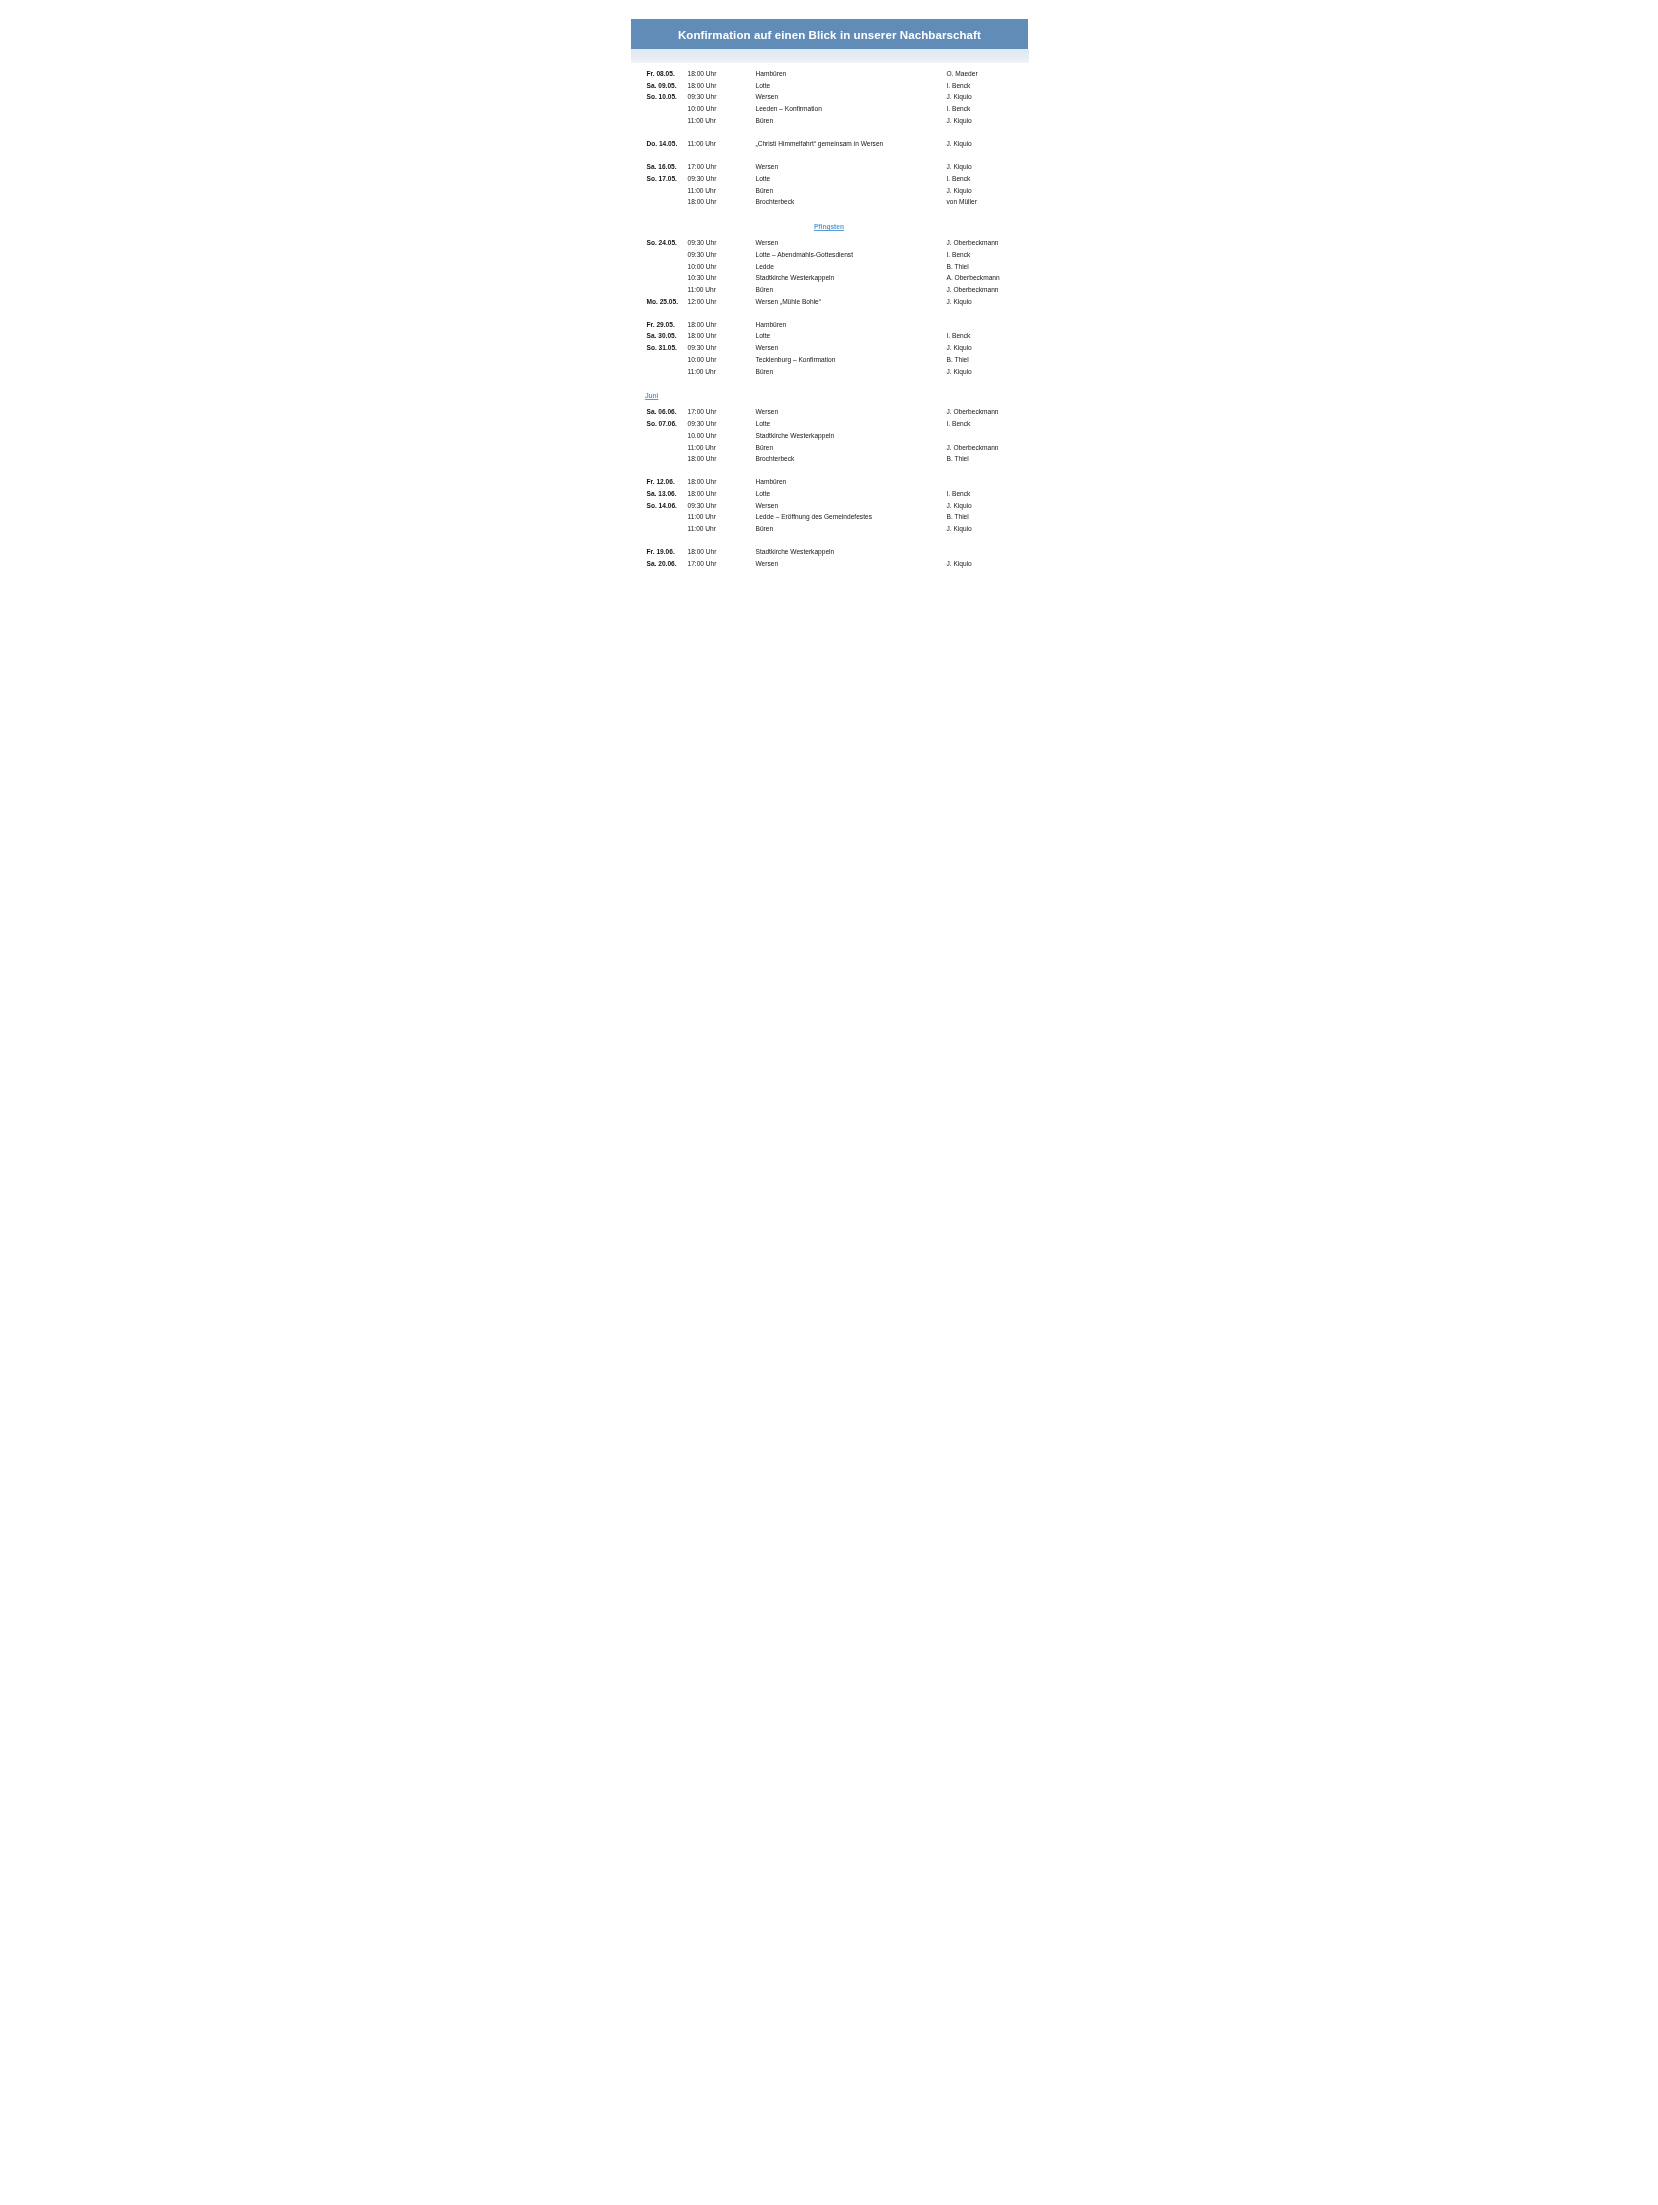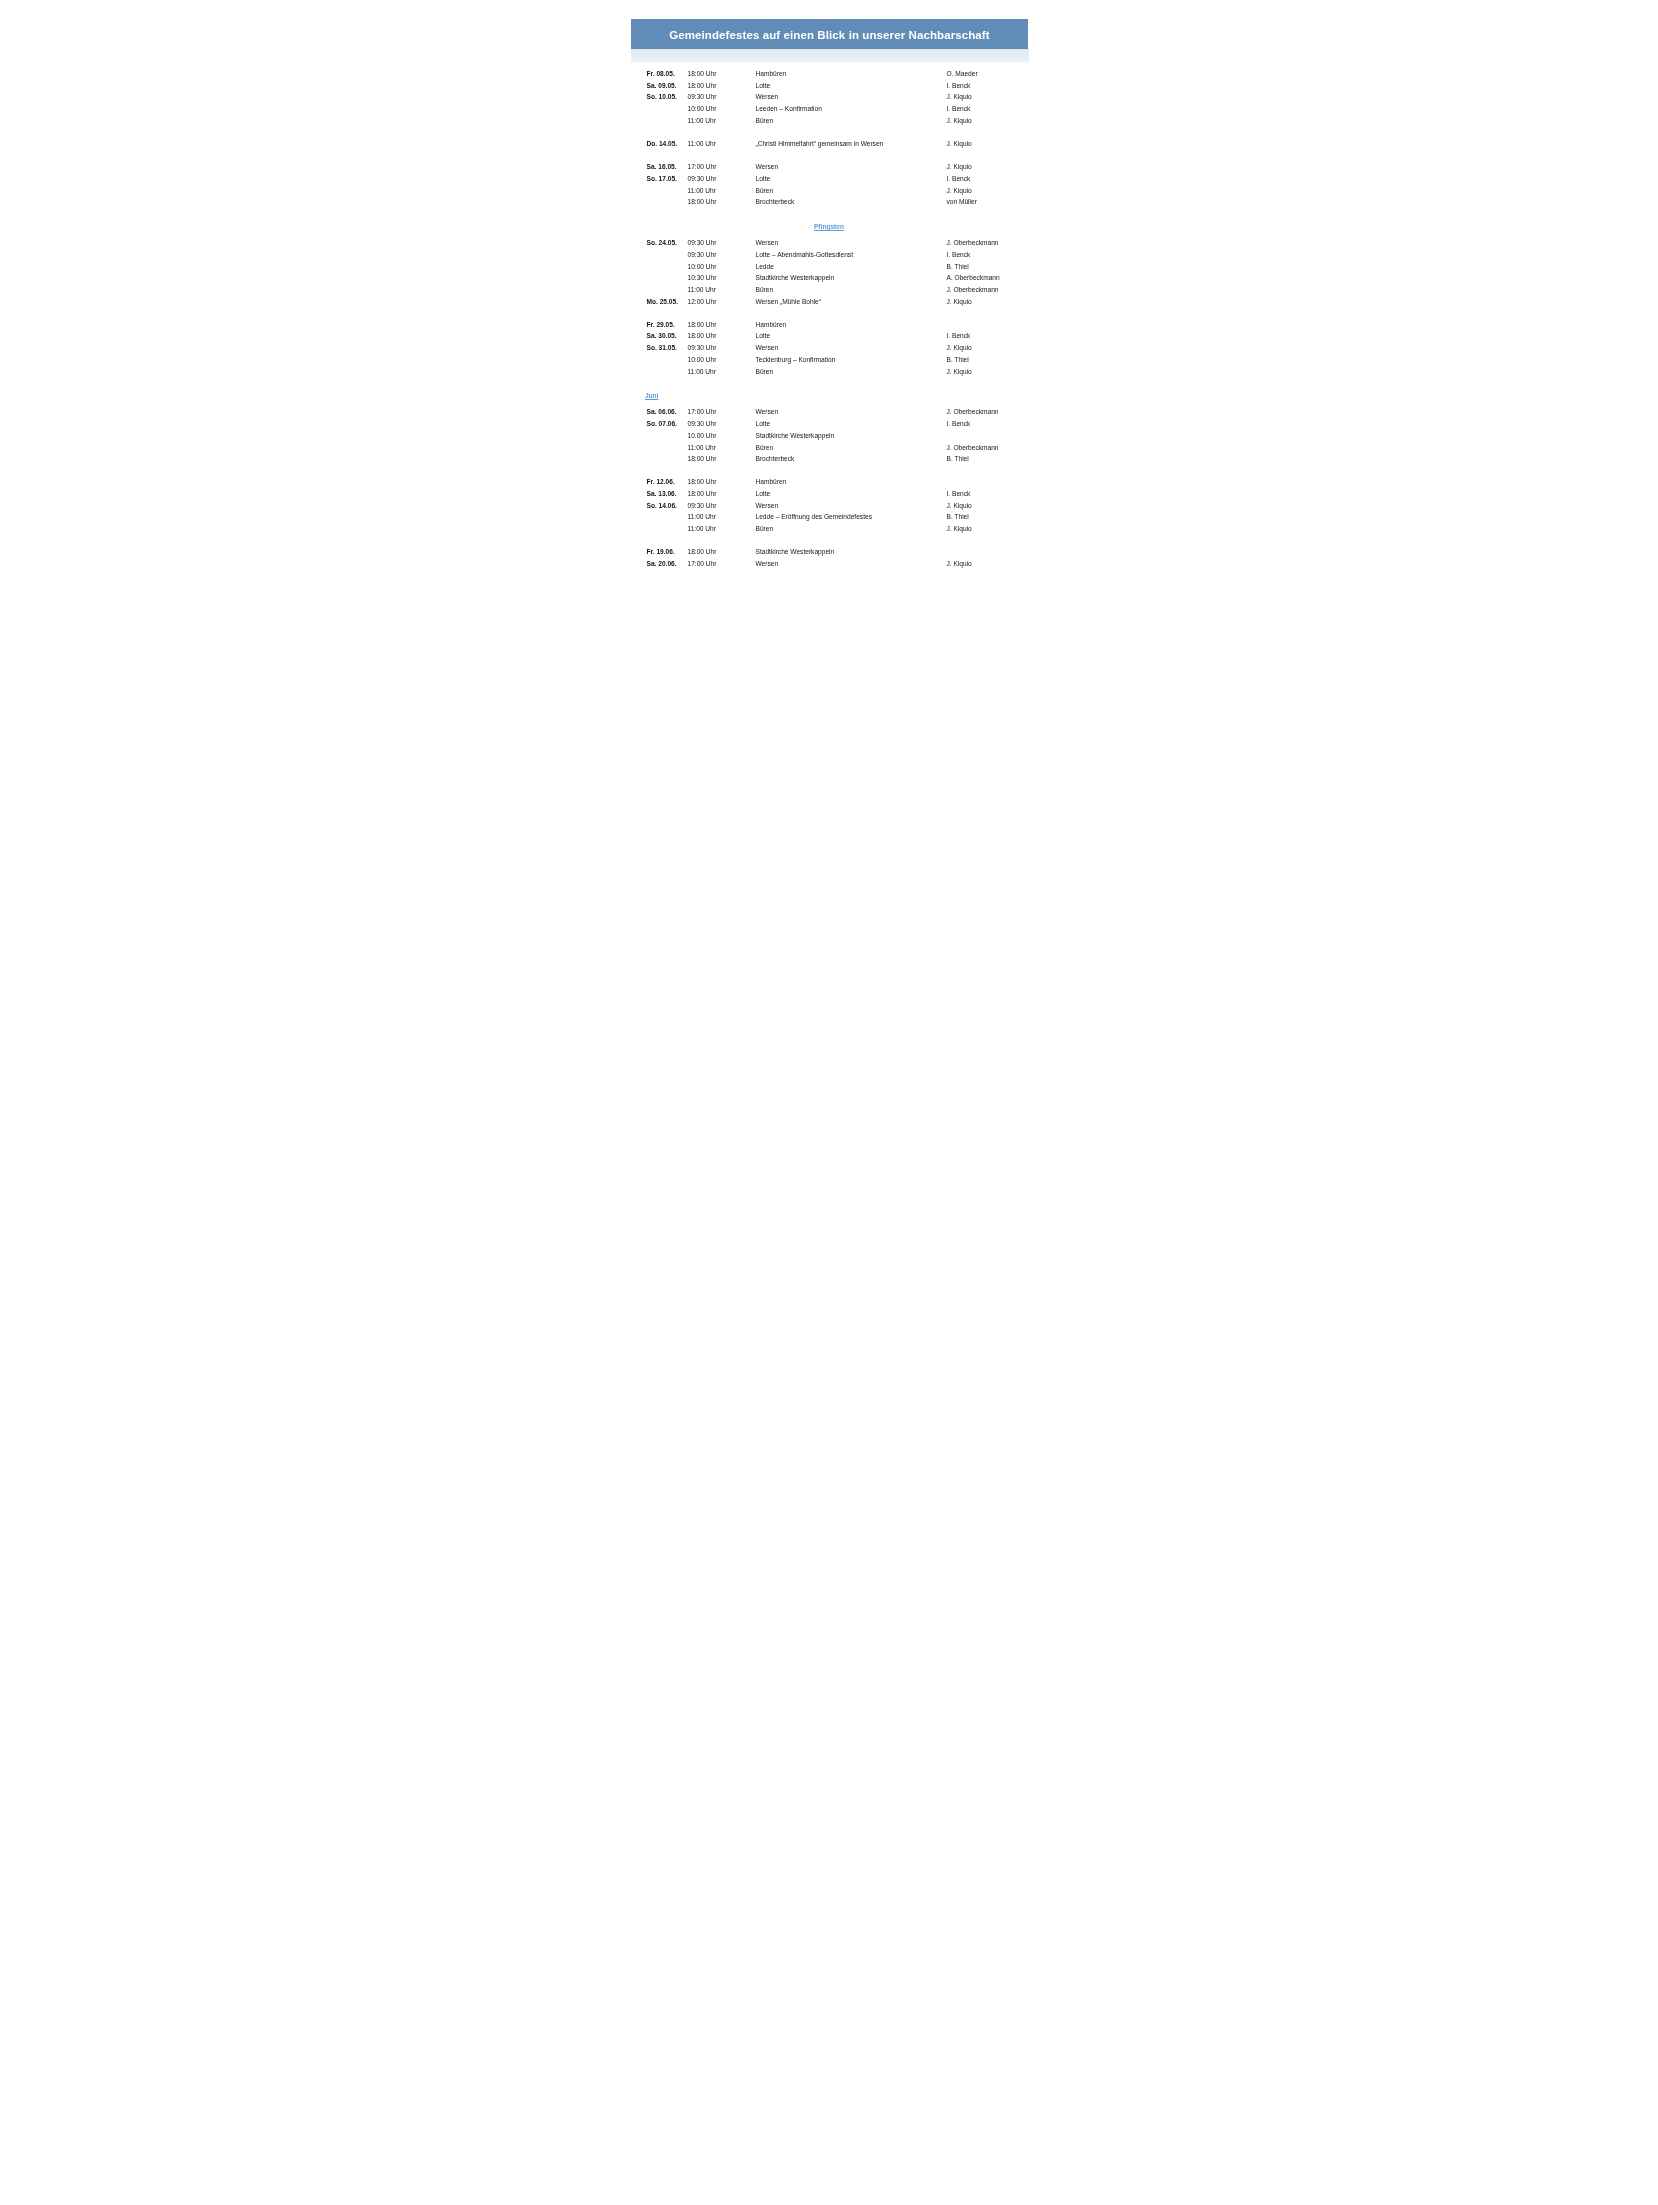--- a/index.html
+++ b/index.html
@@ -102,21 +102,21 @@
   .section-heading.center { text-align: center; }
   .section-heading.left span { margin-left: 23.4px; }
 </style>
 </head>
 <body>
 
 <div class="page">
   <div class="scanline-top"></div>
 
   <div class="header-band">
-    <span class="title">Gemeindefestes auf einen Blick in unserer Nachbarschaft</span>
+    <span class="title">Konfirmation auf einen Blick in unserer Nachbarschaft</span>
   </div>
 
   <div class="header-substrip"></div>
 
   <div class="content">
       <div class="group">
         <div class="row">
           <span class="col col-date">Fr. 08.05.</span>
           <span class="col col-time">18:00 Uhr</span>
           <span class="col col-location">Hambüren</span>

